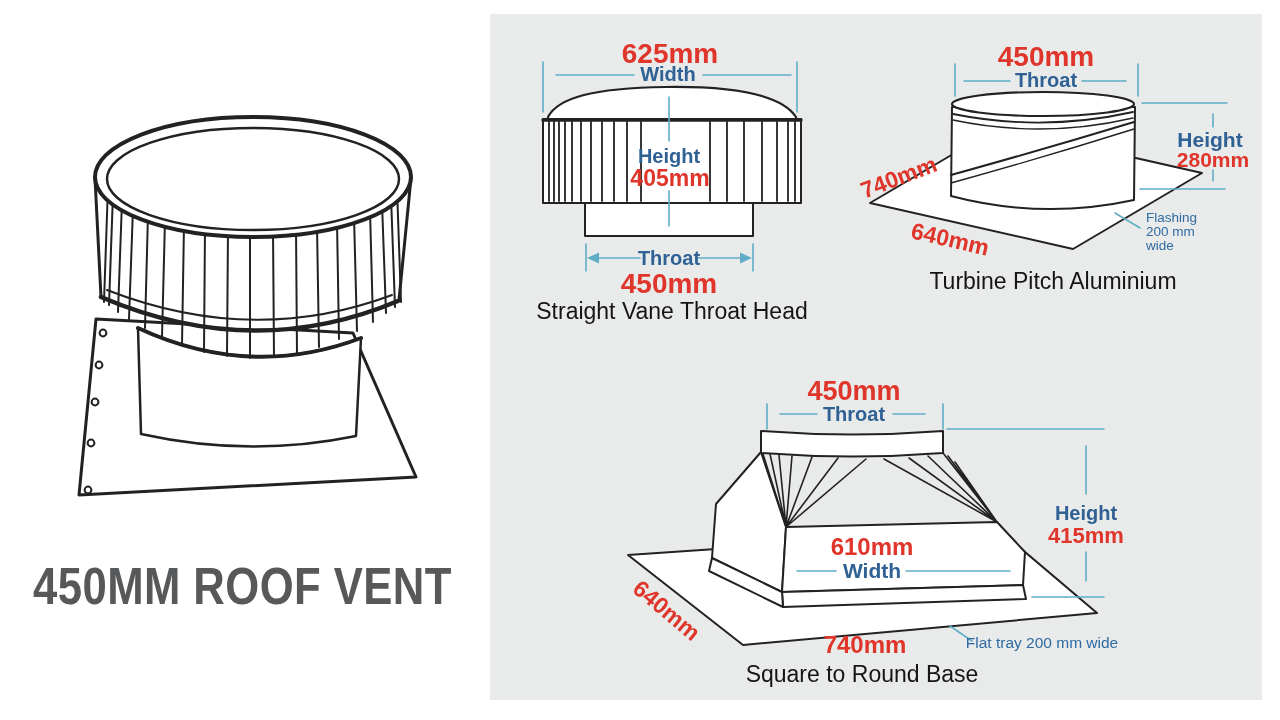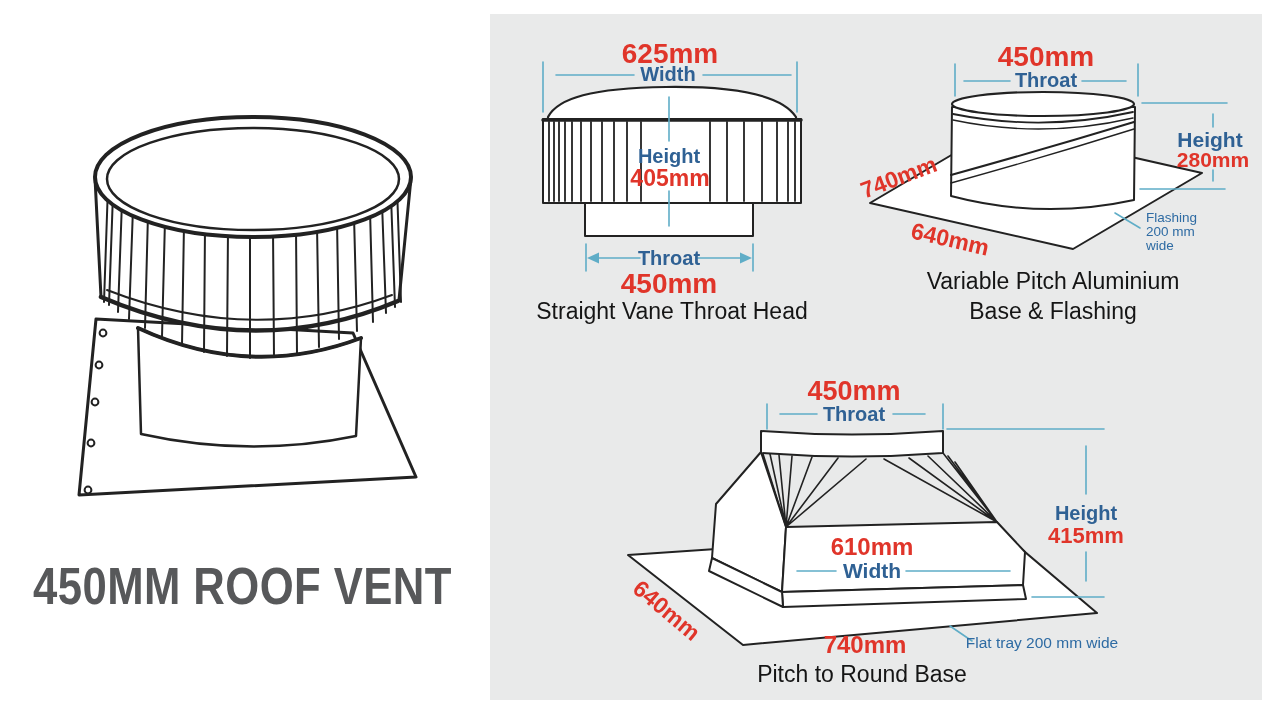--- a/index.html
+++ b/index.html
@@ -154,17 +154,16 @@
     <text class="val mid" x="865" y="653" font-size="24">740mm</text>
     <text class="note mid" x="1042" y="648" font-size="15.5">Flat tray 200 mm wide</text>
   </g>
 </svg>
 
 <div class="title">450MM ROOF VENT</div>
 
 <div class="caption cap1">Straight Vane Throat Head</div>
 
 <div class="caption cap2">
-  <div>Variable Pitch Aluminium</div>
-  <div>Base &amp; Flashing</div>
+  <div>Turbine Pitch Aluminium</div>
 </div>
 
-<div class="caption cap3">Pitch to Round Base</div>
+<div class="caption cap3">Square to Round Base</div>
 
 </body></html>

